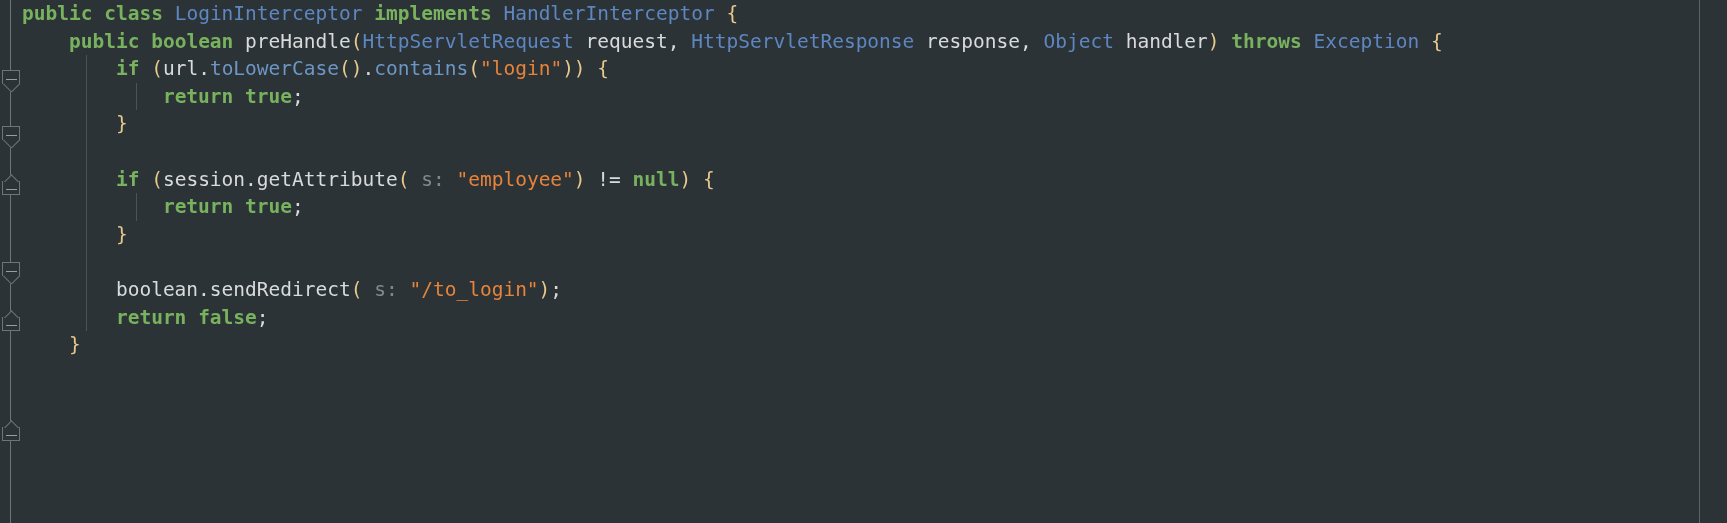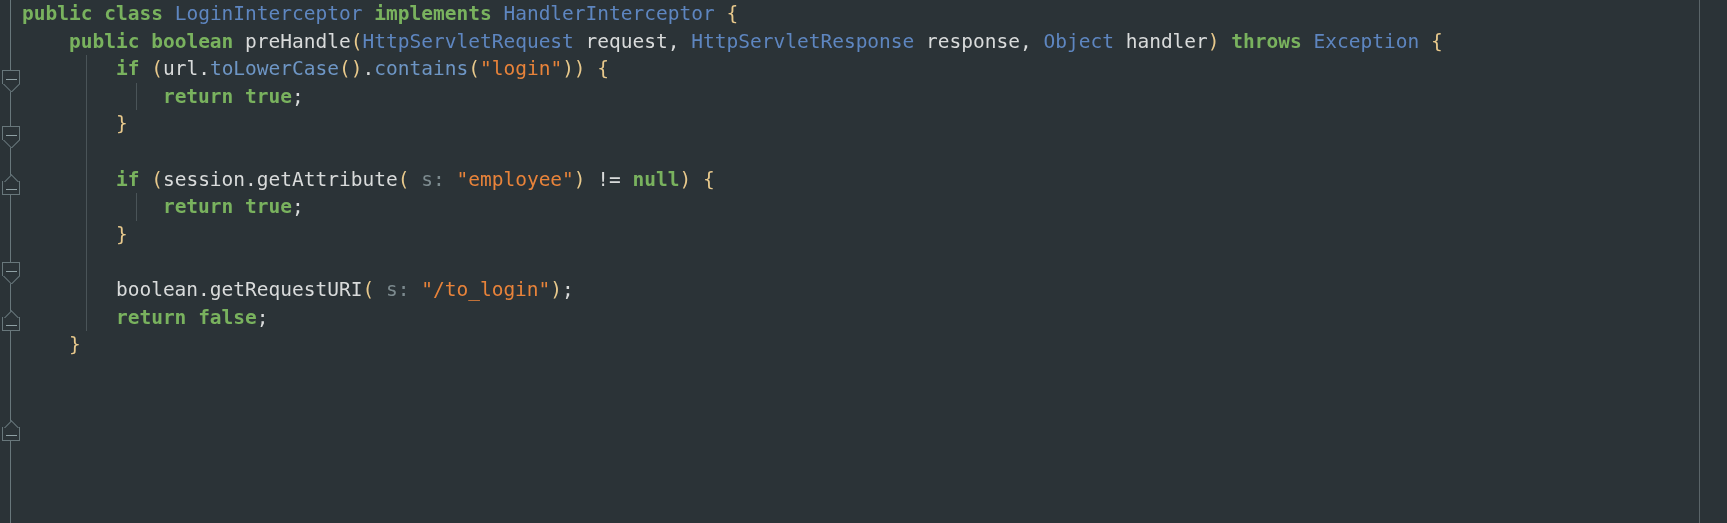--- a/index.html
+++ b/index.html
@@ -177,18 +177,18 @@
       <div class="line"><span class="kw">public</span><span class="pln"> </span><span class="kw">class</span><span class="pln"> </span><span class="typ">LoginInterceptor</span><span class="pln"> </span><span class="kw">implements</span><span class="pln"> </span><span class="typ">HandlerInterceptor</span><span class="pln"> </span><span class="brc">{</span></div>
       <div class="line"><span class="pln">    </span><span class="kw">public</span><span class="pln"> </span><span class="kw">boolean</span><span class="pln"> </span><span class="pln">preHandle</span><span class="brc">(</span><span class="typ">HttpServletRequest</span><span class="pln"> request, </span><span class="typ">HttpServletResponse</span><span class="pln"> response, </span><span class="typ">Object</span><span class="pln"> handler</span><span class="brc">)</span><span class="pln"> </span><span class="kw">throws</span><span class="pln"> </span><span class="typ">Exception</span><span class="pln"> </span><span class="brc">{</span></div>
       <div class="line"><span class="indent-guide" style="left: 64px;"></span><span class="pln">        </span><span class="kw">if</span><span class="pln"> </span><span class="brc">(</span><span class="pln">url</span><span class="pln">.</span><span class="mth">toLowerCase</span><span class="brc">()</span><span class="pln">.</span><span class="mth">contains</span><span class="brc">(</span><span class="str">"login"</span><span class="brc">))</span><span class="pln"> </span><span class="brc">{</span></div>
       <div class="line"><span class="indent-guide" style="left: 64px;"></span><span class="indent-guide" style="left: 114px;"></span><span class="pln">            </span><span class="kw">return</span><span class="pln"> </span><span class="kw">true</span><span class="pln">;</span></div>
       <div class="line"><span class="indent-guide" style="left: 64px;"></span><span class="pln">        </span><span class="brc">}</span></div>
       <div class="line"><span class="indent-guide" style="left: 64px;"></span><span> </span></div>
       <div class="line"><span class="indent-guide" style="left: 64px;"></span><span class="pln">        </span><span class="kw">if</span><span class="pln"> </span><span class="brc">(</span><span class="pln">session</span><span class="pln">.</span><span class="pln">getAttribute</span><span class="brc">(</span><span class="hint"> s: </span><span class="str">"employee"</span><span class="brc">)</span><span class="pln"> </span><span class="op">!=</span><span class="pln"> </span><span class="kw">null</span><span class="brc">)</span><span class="pln"> </span><span class="brc">{</span></div>
       <div class="line"><span class="indent-guide" style="left: 64px;"></span><span class="indent-guide" style="left: 114px;"></span><span class="pln">            </span><span class="kw">return</span><span class="pln"> </span><span class="kw">true</span><span class="pln">;</span></div>
       <div class="line"><span class="indent-guide" style="left: 64px;"></span><span class="pln">        </span><span class="brc">}</span></div>
       <div class="line"><span class="indent-guide" style="left: 64px;"></span><span> </span></div>
-      <div class="line"><span class="indent-guide" style="left: 64px;"></span><span class="pln">        </span><span class="pln">boolean</span><span class="pln">.</span><span class="pln">getRequestURI</span><span class="brc">(</span><span class="hint"> s: </span><span class="str">"/to_login"</span><span class="brc">)</span><span class="pln">;</span></div>
+      <div class="line"><span class="indent-guide" style="left: 64px;"></span><span class="pln">        </span><span class="pln">boolean</span><span class="pln">.</span><span class="pln">sendRedirect</span><span class="brc">(</span><span class="hint"> s: </span><span class="str">"/to_login"</span><span class="brc">)</span><span class="pln">;</span></div>
       <div class="line"><span class="indent-guide" style="left: 64px;"></span><span class="pln">        </span><span class="kw">return</span><span class="pln"> </span><span class="kw">false</span><span class="pln">;</span></div>
       <div class="line"><span class="pln">    </span><span class="brc">}</span></div>
     </div>
 
 </div>
 
 </body></html>

